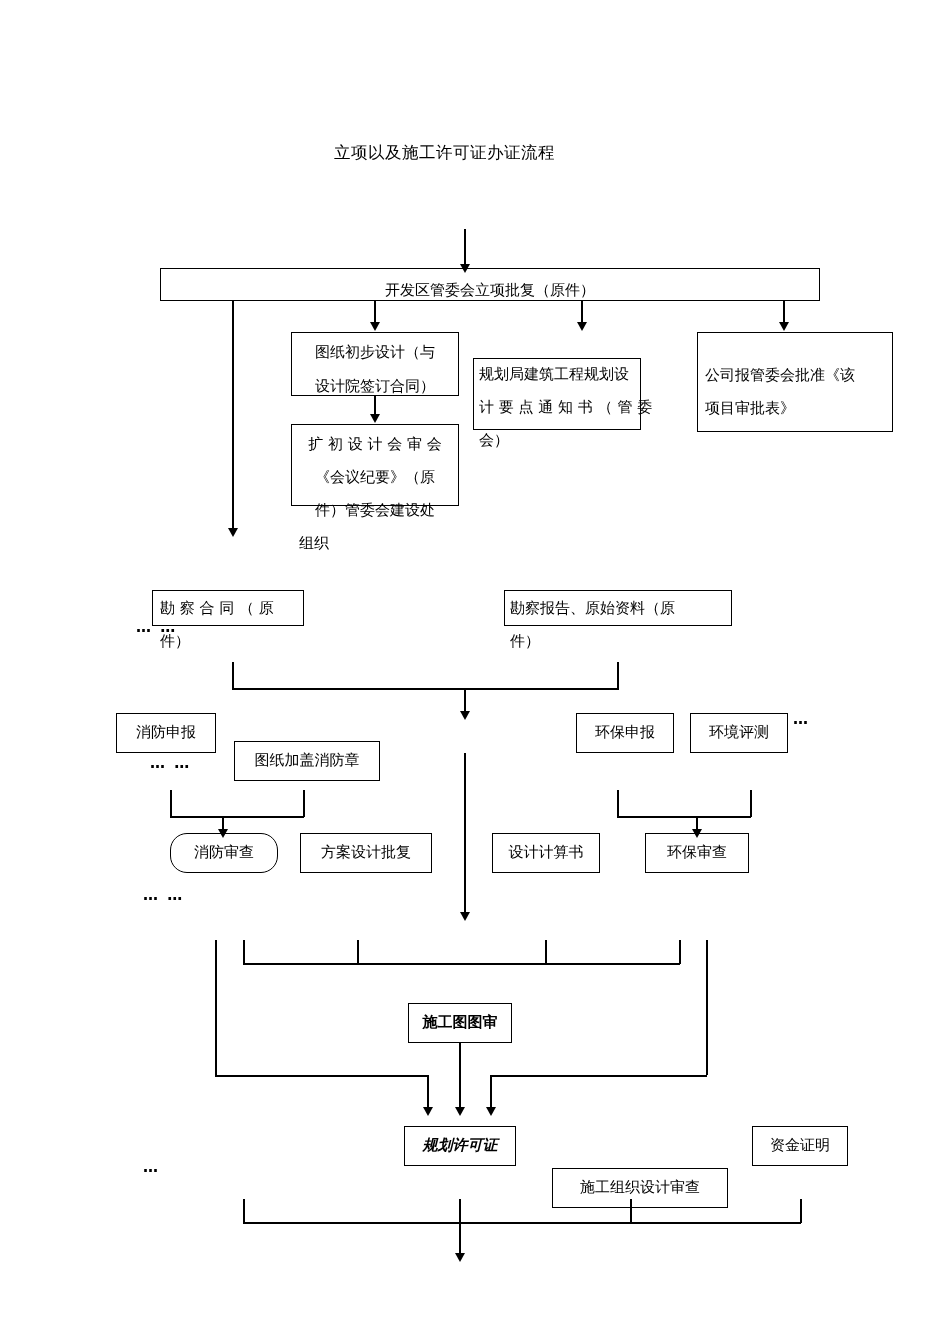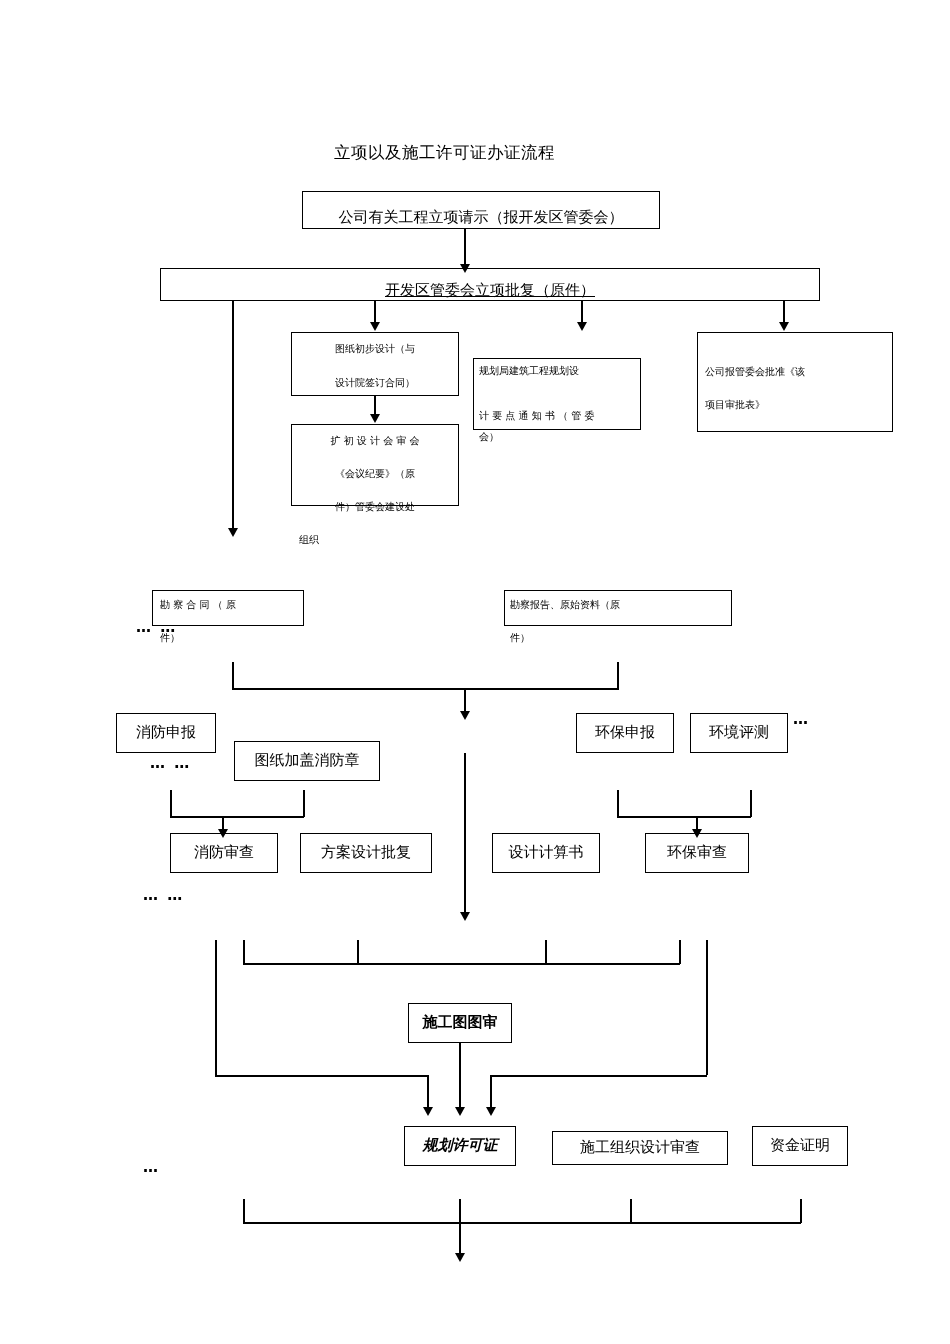--- a/index.html
+++ b/index.html
@@ -51,41 +51,38 @@
     position:absolute;
     font-size:15px;
     font-weight:bold;
     letter-spacing:2px;
     line-height:1;
     white-space:nowrap;
   }
   .bold .txt{font-weight:bold;}
   .free{
     position:absolute;
-    font-size:10px;
+    font-size:15px;
     line-height:1.55;
     white-space:pre;
   }
 </style>
 </head>
 <body>
 
 <div id="page">
 
   <div class="title" style="left:334px;top:142px;">立项以及施工许可证办证流程</div>
 
-  <div class="box" style="left:302px;top:191px;width:358px;height:38px;">
-    <div class="txt" style="top:auto;bottom:-1px;transform:none;">公司有关工程立项请示（报开发区管委会）</div>
-  </div>
 
   <div class="vline" style="left:464px;top:229px;height:39px;"></div>
   <div class="arrowhead" style="left:460px;top:264px;"></div>
 
   <div class="box" style="left:160px;top:268px;width:660px;height:33px;">
-    <div class="txt" style="top:auto;bottom:-2px;transform:none;text-decoration:underline;">开发区管委会立项批复（原件）</div>
+    <div class="txt" style="top:auto;bottom:-2px;transform:none;">开发区管委会立项批复（原件）</div>
   </div>
 
   <div class="vline" style="left:232px;top:301px;height:232px;"></div>
   <div class="arrowhead" style="left:228px;top:528px;"></div>
 
   <div class="vline" style="left:374px;top:301px;height:26px;"></div>
   <div class="arrowhead" style="left:370px;top:322px;"></div>
 
   <div class="vline" style="left:581px;top:301px;height:26px;"></div>
   <div class="arrowhead" style="left:577px;top:322px;"></div>
@@ -101,21 +98,21 @@
   <div class="arrowhead" style="left:370px;top:414px;"></div>
 
   <div class="box" style="left:291px;top:424px;width:168px;height:82px;"></div>
   <div class="free" style="left:299px;top:433px;width:152px;text-align:center;">扩 初 设 计 会 审 会</div>
   <div class="free" style="left:299px;top:466px;width:152px;text-align:center;">《会议纪要》（原</div>
   <div class="free" style="left:299px;top:499px;width:152px;text-align:center;">件）管委会建设处</div>
   <div class="free" style="left:299px;top:532px;width:152px;text-align:left;">组织</div>
 
   <div class="box" style="left:473px;top:358px;width:168px;height:72px;"></div>
   <div class="free" style="left:479px;top:363px;width:156px;text-align:left;">规划局建筑工程规划设</div>
-  <div class="free" style="left:479px;top:396px;width:156px;text-align:left;margin-top:12px;">计 要 点 通 知 书 （ 管 委</div>
+  <div class="free" style="left:479px;top:396px;width:156px;text-align:left;">计 要 点 通 知 书 （ 管 委</div>
   <div class="free" style="left:479px;top:429px;width:156px;text-align:left;">会）</div>
 
   <div class="box" style="left:697px;top:332px;width:196px;height:100px;"></div>
   <div class="free" style="left:705px;top:364px;width:180px;text-align:left;">公司报管委会批准《该</div>
   <div class="free" style="left:705px;top:397px;width:180px;text-align:left;">项目审批表》</div>
 
   <div class="box" style="left:152px;top:590px;width:152px;height:36px;"></div>
   <div class="free" style="left:160px;top:597px;width:136px;text-align:left;">勘 察 合 同 （ 原</div>
   <div class="free" style="left:160px;top:630px;width:136px;text-align:left;">件）</div>
 
@@ -158,21 +155,21 @@
 
   <div class="vline" style="left:617px;top:790px;height:27px;"></div>
   <div class="vline" style="left:750px;top:790px;height:27px;"></div>
   <div class="hline" style="left:617px;top:816px;width:134px;"></div>
   <div class="vline" style="left:696px;top:816px;height:18px;"></div>
   <div class="arrowhead" style="left:692px;top:829px;"></div>
 
   <div class="vline" style="left:464px;top:753px;height:163px;"></div>
   <div class="arrowhead" style="left:460px;top:912px;"></div>
 
-  <div class="box" style="left:170px;top:833px;width:108px;height:40px;">
+  <div class="box" style="left:170px;top:833px;width:108px;height:40px;border-radius:17px;">
     <div class="txt">消防审查</div>
   </div>
   <div class="ell" style="left:143px;top:888px;">…  …</div>
 
   <div class="box" style="left:300px;top:833px;width:132px;height:40px;">
     <div class="txt">方案设计批复</div>
   </div>
 
   <div class="box" style="left:492px;top:833px;width:108px;height:40px;">
     <div class="txt">设计计算书</div>
@@ -205,21 +202,21 @@
   <div class="hline" style="left:490px;top:1075px;width:217px;"></div>
   <div class="vline" style="left:490px;top:1075px;height:37px;"></div>
   <div class="arrowhead" style="left:486px;top:1107px;"></div>
 
   <div class="ell" style="left:143px;top:1160px;">…</div>
 
   <div class="box bold" style="left:404px;top:1126px;width:112px;height:40px;font-style:italic;">
     <div class="txt">规划许可证</div>
   </div>
 
-  <div class="box" style="left:552px;top:1131px;width:176px;height:34px;">
+  <div class="box" style="left:552px;top:1168px;width:176px;height:40px;">
     <div class="txt">施工组织设计审查</div>
   </div>
 
   <div class="box" style="left:752px;top:1126px;width:96px;height:40px;">
     <div class="txt">资金证明</div>
   </div>
 
   <div class="hline" style="left:243px;top:1222px;width:558px;"></div>
   <div class="vline" style="left:243px;top:1199px;height:24px;"></div>
   <div class="vline" style="left:459px;top:1199px;height:24px;"></div>

